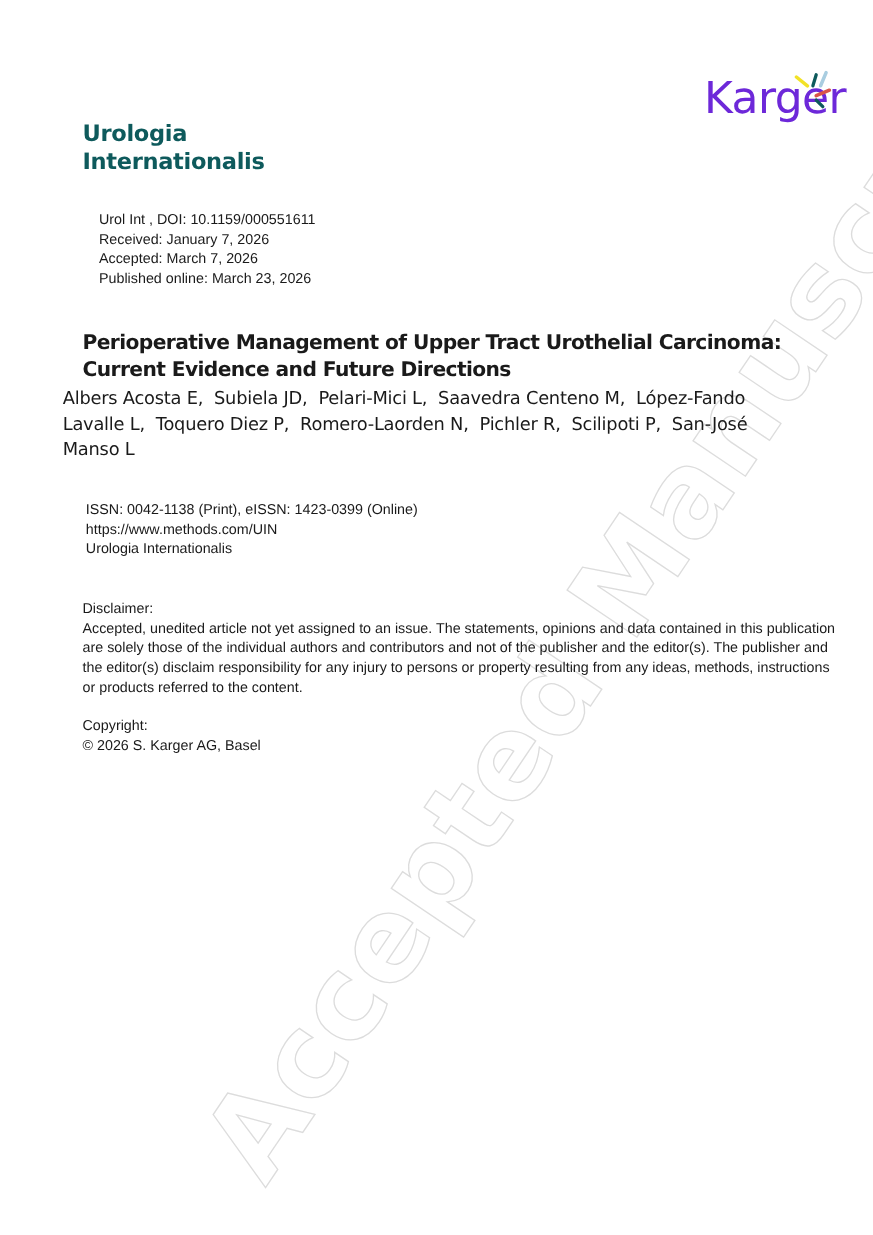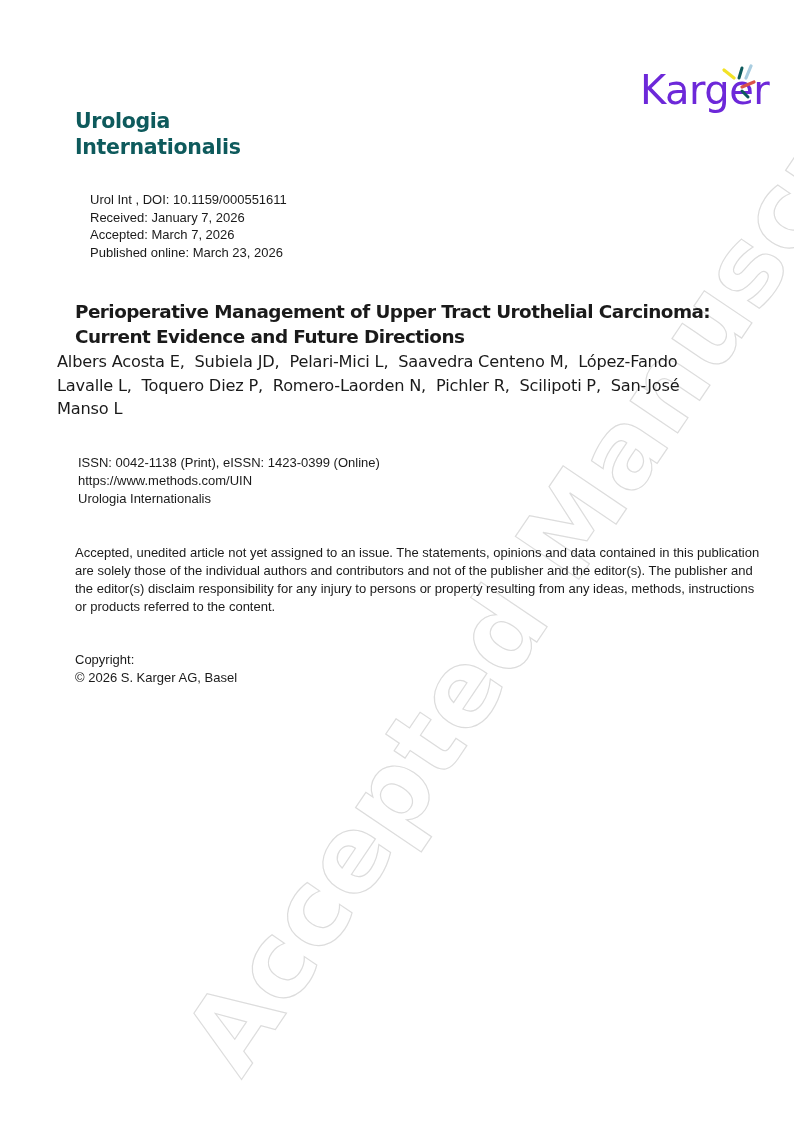--- a/index.html
+++ b/index.html
@@ -67,19 +67,20 @@
   <div>Manso L</div>
 </div>
 
 <div class="issn">
   <div>ISSN: 0042-1138 (Print), eISSN: 1423-0399 (Online)</div>
   <div>https://www.methods.com/UIN</div>
   <div>Urologia Internationalis</div>
 </div>
 
 <div class="disclaimer">
+  <div>Disclaimer:</div>
   <div class="body">Accepted, unedited article not yet assigned to an issue. The statements, opinions and data contained in this publication are solely those of the individual authors and contributors and not of the publisher and the editor(s). The publisher and the editor(s) disclaim responsibility for any injury to persons or property resulting from any ideas, methods, instructions or products referred to the content.</div>
 </div>
 
 <div class="copyright">
   <div>Copyright:</div>
   <div>© 2026 S. Karger AG, Basel</div>
 </div>
 
 </body></html>

